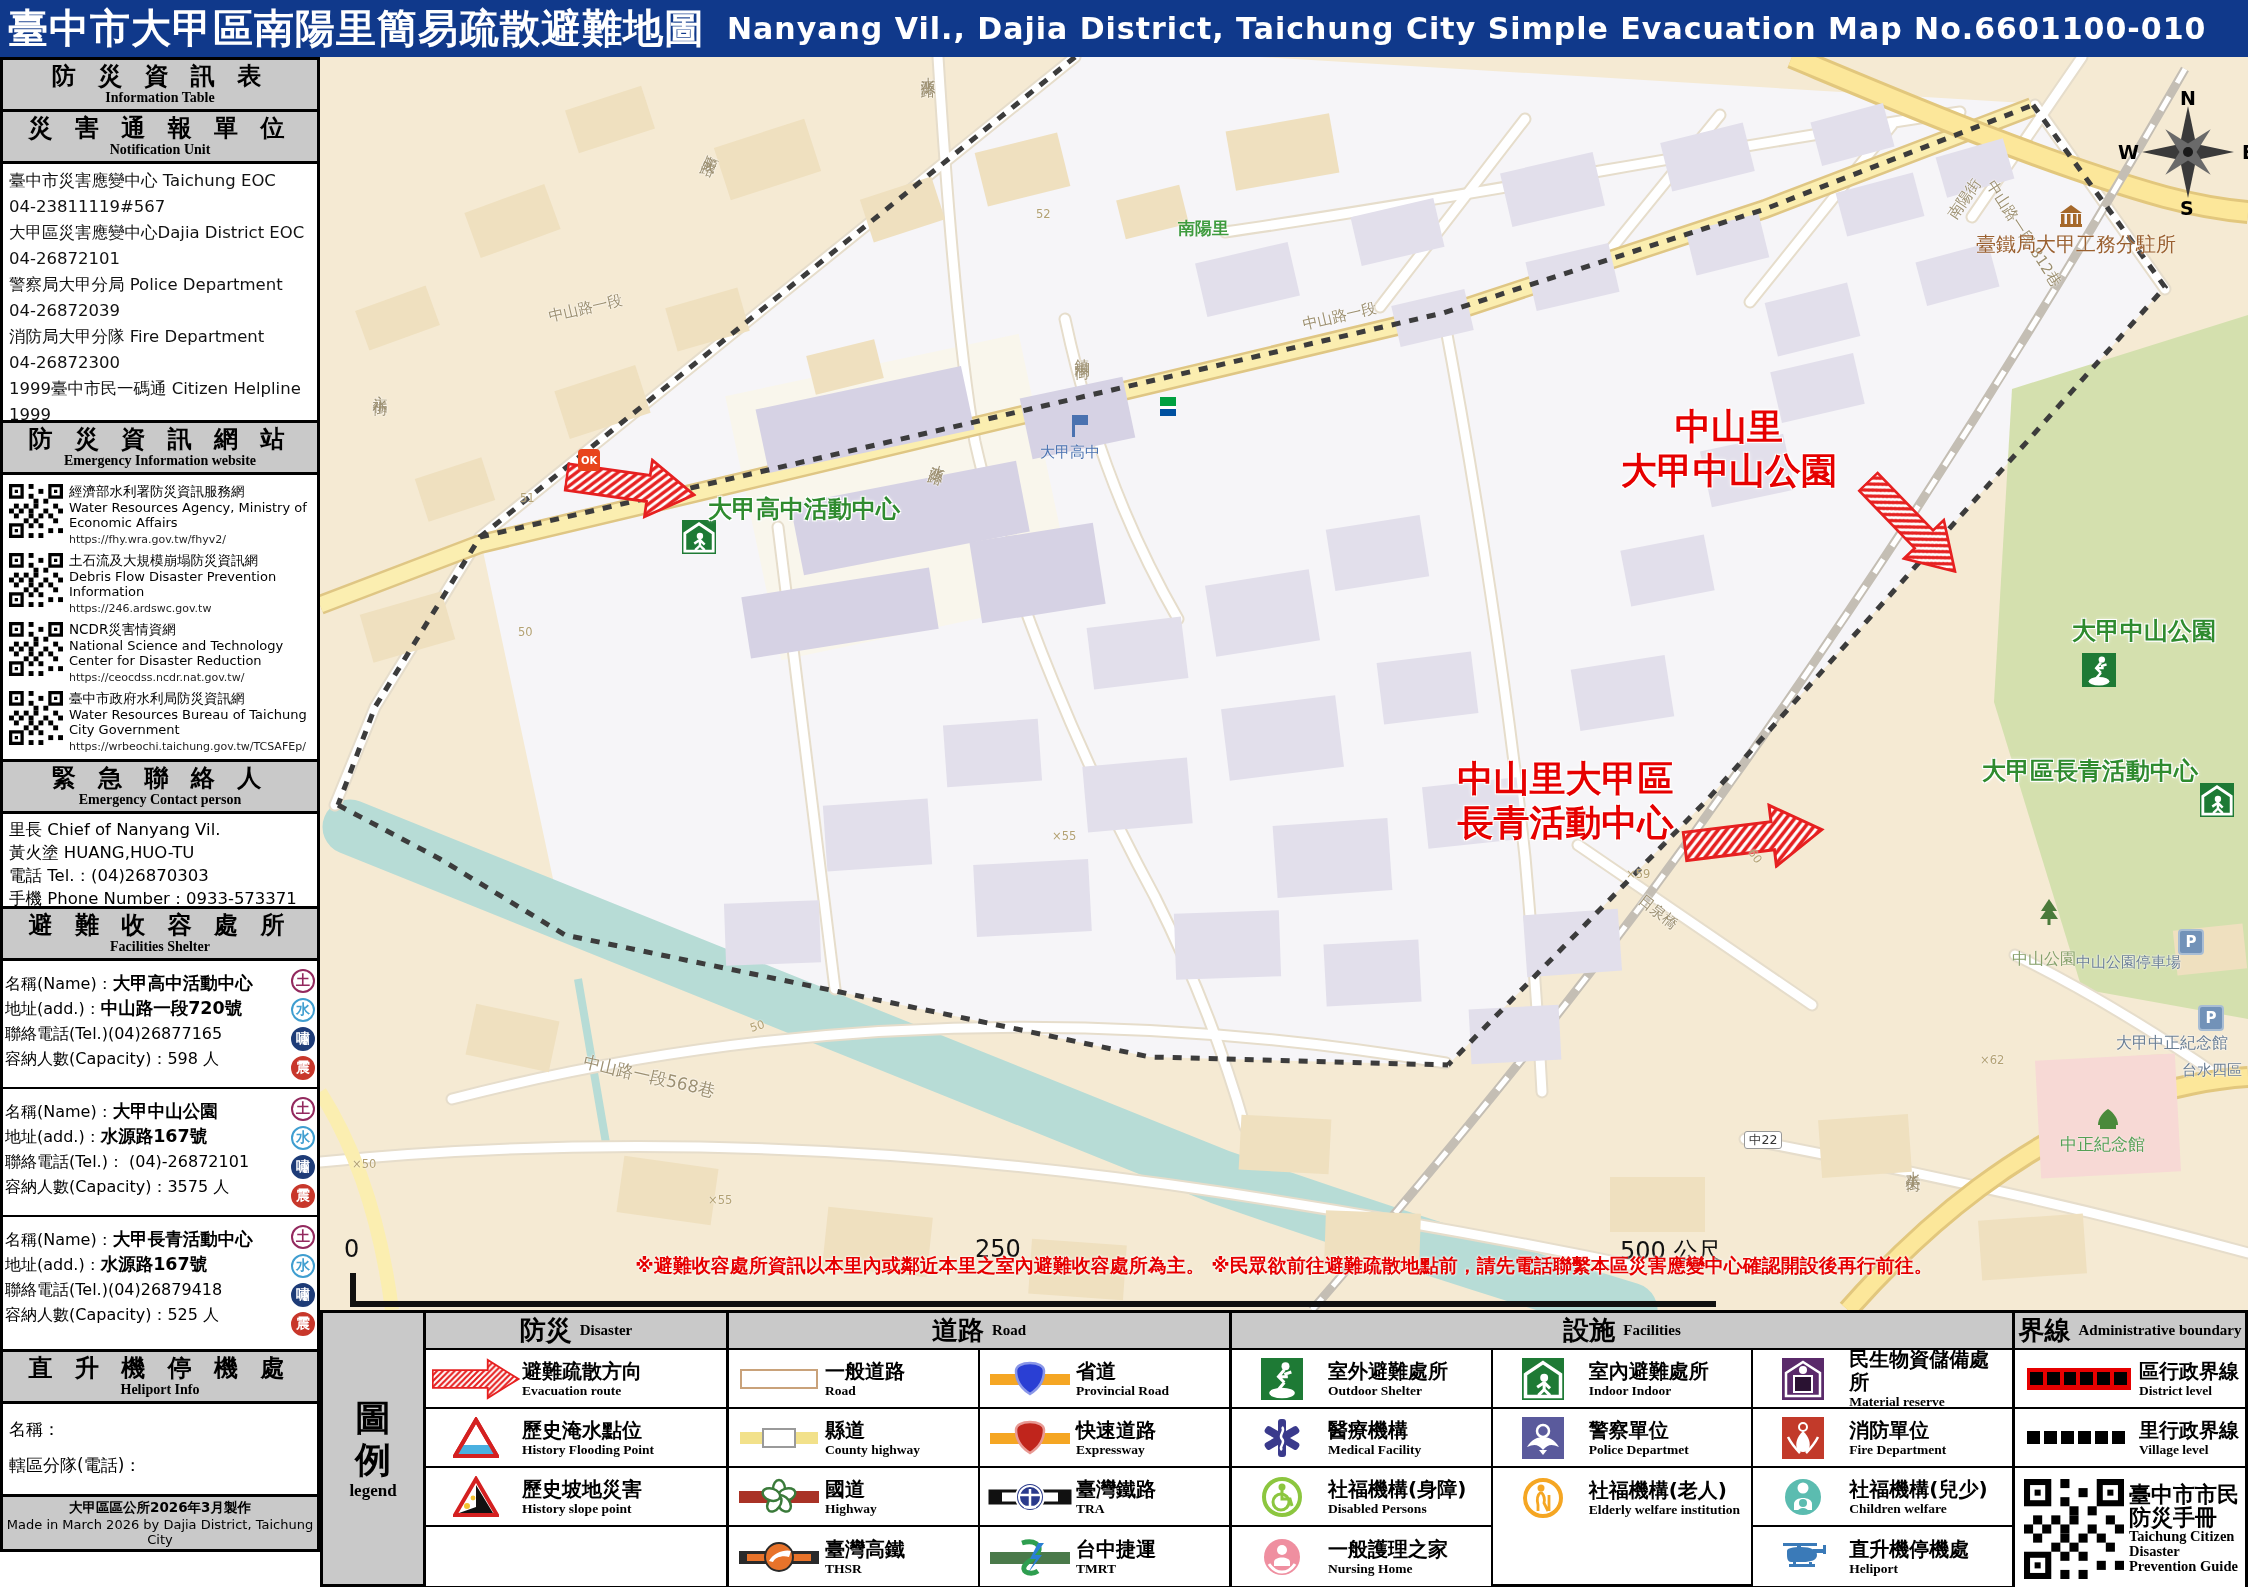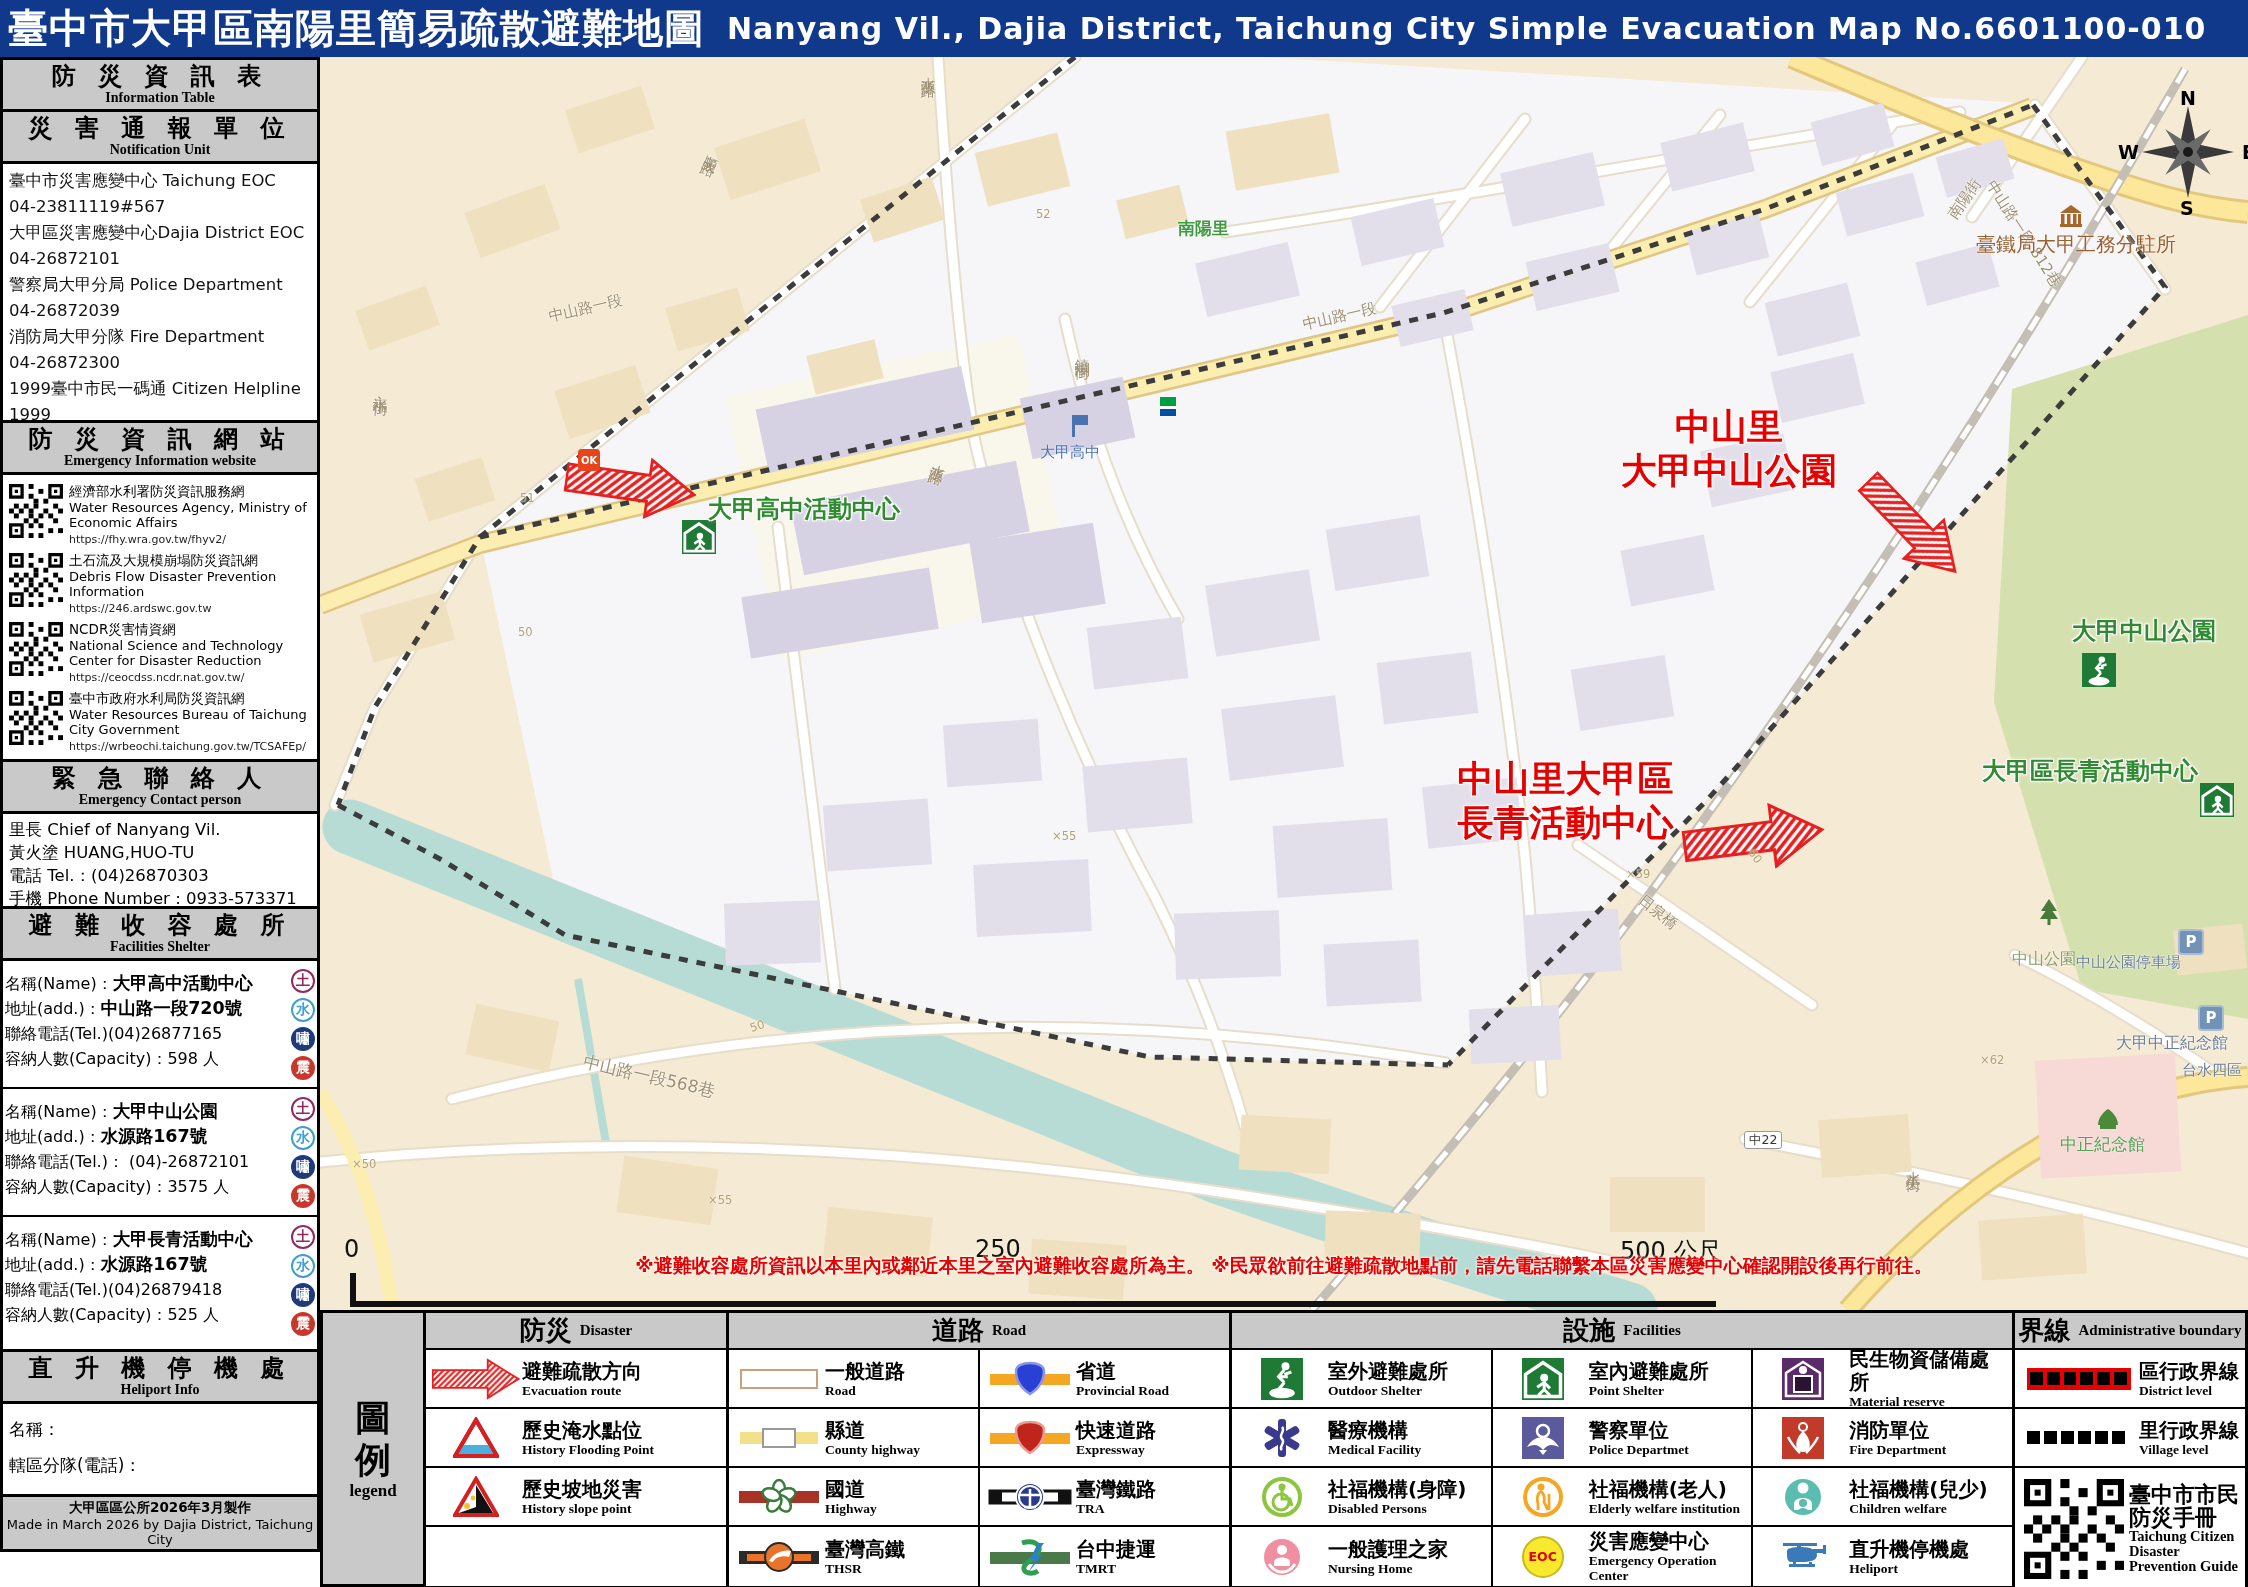--- a/index.html
+++ b/index.html
@@ -802,21 +802,21 @@
         </div>
         <div class="lg-col">
           <div class="lg-cell">
             <span class="sym">
                 <svg width="42" height="42">
                   <use href="#sym-indoor" width="42" height="42"></use>
                 </svg>
               </span>
             <span class="lab">
                 <span class="zh">室內避難處所</span>
-                <span class="en">Point Shelter</span>
+                <span class="en">Indoor Indoor</span>
               </span>
           </div>
           <div class="lg-cell">
             <span class="sym">
               <svg width="42" height="42" viewBox="0 0 42 42">
                   <rect width="42" height="42" fill="#5a5a9c"></rect>
                 <circle cx="21" cy="14" r="6" fill="none" stroke="#fff" stroke-width="2.5"></circle>
                 <path d="M5,30 C10,22 16,20 21,20 C26,20 32,22 37,30 C30,27 26,27 21,33 C16,27 12,27 5,30 Z" fill="#fff"></path>
                 <path d="M17,33 L25,33 L21,38 Z" fill="#fff"></path>
                 </svg>
@@ -830,29 +830,20 @@
             <span class="sym">
               <svg width="42" height="42" viewBox="0 0 42 42">
                   <circle cx="21" cy="21" r="18" fill="#fff" stroke="#f5a623" stroke-width="4"></circle>
                 <circle cx="19" cy="11" r="3.5" fill="#f5a623"></circle>
                 <path d="M19,15 C15,18 15,24 16,28 L16,34 M19,15 C22,18 23,22 22,26 L26,34 M27,18 L27,34" stroke="#f5a623" stroke-width="2.8" fill="none"></path>
                 </svg>
               </span>
             <span class="lab">
                 <span class="zh">社福機構(老人)</span>
                 <span class="en">Elderly welfare institution</span>
-              </span>
-          </div>
-          <div class="lg-cell">
-            <span class="sym">
-                <span class="eoc-circle">EOC</span>
-              </span>
-            <span class="lab">
-                <span class="zh">災害應變中心</span>
-                <span class="en">Emergency Operation Center</span>
               </span>
           </div>
         </div>
         <div class="lg-col">
           <div class="lg-cell">
             <span class="sym">
               <svg width="42" height="42" viewBox="0 0 42 42">
                   <rect width="42" height="42" fill="#5a2a6a"></rect>
                 <polygon points="21,4 38,15 38,38 4,38 4,15" fill="none" stroke="#fff" stroke-width="2.5"></polygon>
                 <circle cx="21" cy="12" r="4" fill="#fff"></circle>

